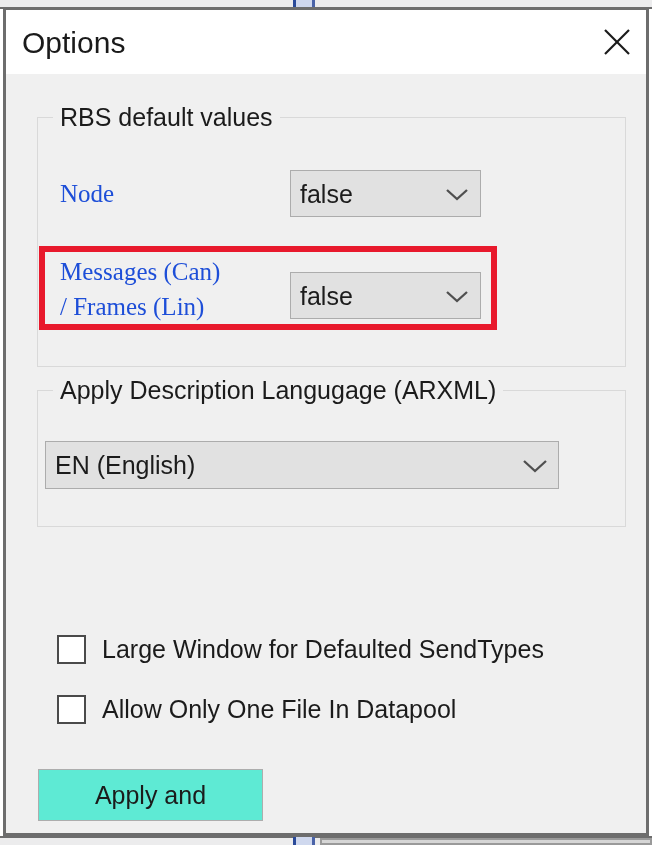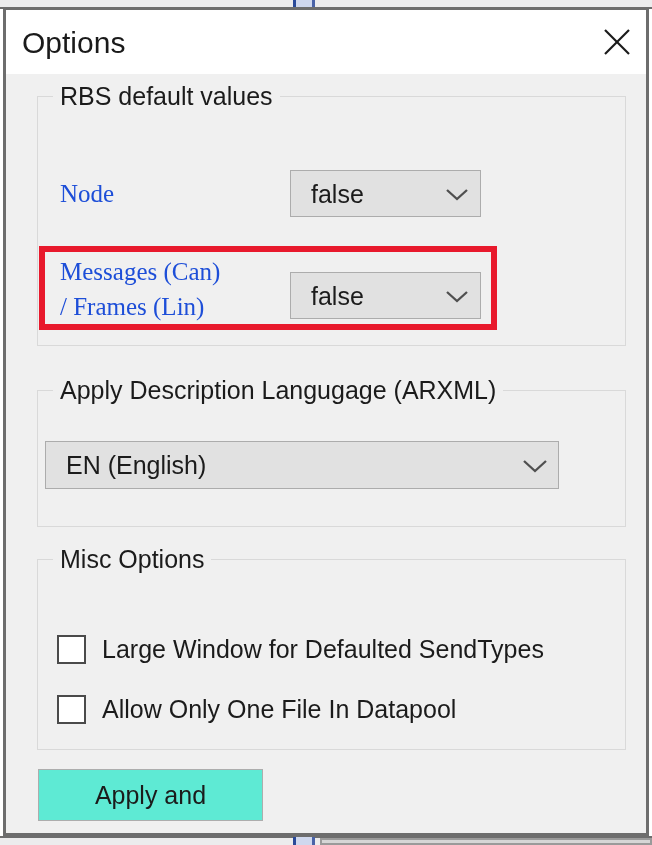--- a/index.html
+++ b/index.html
@@ -135,21 +135,21 @@
     padding: 0 7px;
     background: #f0f0f0;
     font-size: 25px;
     color: #1b1b1b;
     line-height: 29px;
     white-space: nowrap;
   }
 
   #group-rbs {
     left: 31px;
-    top: 22px;
+    top: 43px;
     width: 589px;
     height: 250px;
     padding-left: 48px;
   }
   #group-arxml {
     left: 31px;
     top: 316px;
     width: 589px;
     height: 137px;
   }
@@ -185,21 +185,21 @@
     background: #e1e1e1;
     border: 1px solid #acacac;
     box-sizing: border-box;
     display: flex;
     align-items: center;
     cursor: pointer;
   }
   .combo .combo-value {
     font-size: 25px;
     color: #1b1b1b;
-    padding-left: 20px;
+    padding-left: 9px;
     line-height: 30px;
     white-space: nowrap;
     flex: 1;
     overflow: hidden;
   }
   .combo .combo-arrow {
     width: 46px;
     display: flex;
     align-items: center;
     justify-content: center;
@@ -349,23 +349,20 @@
 
     <div class="combo" id="combo-language">
       <span class="combo-value">EN (English)</span>
       <span class="combo-arrow">
         <svg width="28" height="17" viewBox="0 0 28 17">
           <polyline points="3,4 14,14 25,4" fill="none" stroke="#4f4f4f" stroke-width="2.3"></polyline>
         </svg>
       </span>
     </div>
 
-    <div class="groupbox" id="group-misc">
-      <span class="group-legend">Misc Options</span>
-    </div>
 
     <div class="checkbox-row" id="checkbox-one-file">
       <span class="checkbox-box"></span>
       <span class="checkbox-label">Allow Only One File In Datapool</span>
     </div>
 
     <div class="checkbox-row" id="checkbox-large-window">
       <span class="checkbox-box"></span>
       <span class="checkbox-label">Large Window for Defaulted SendTypes</span>
     </div>

